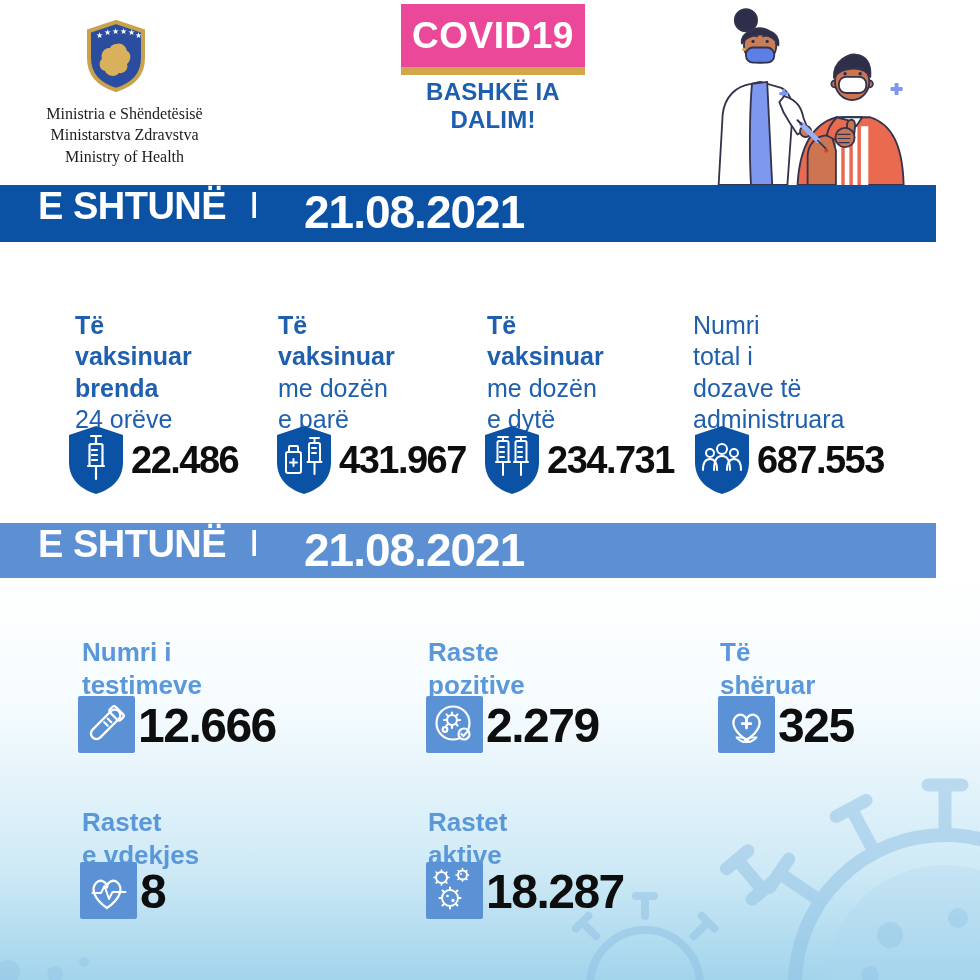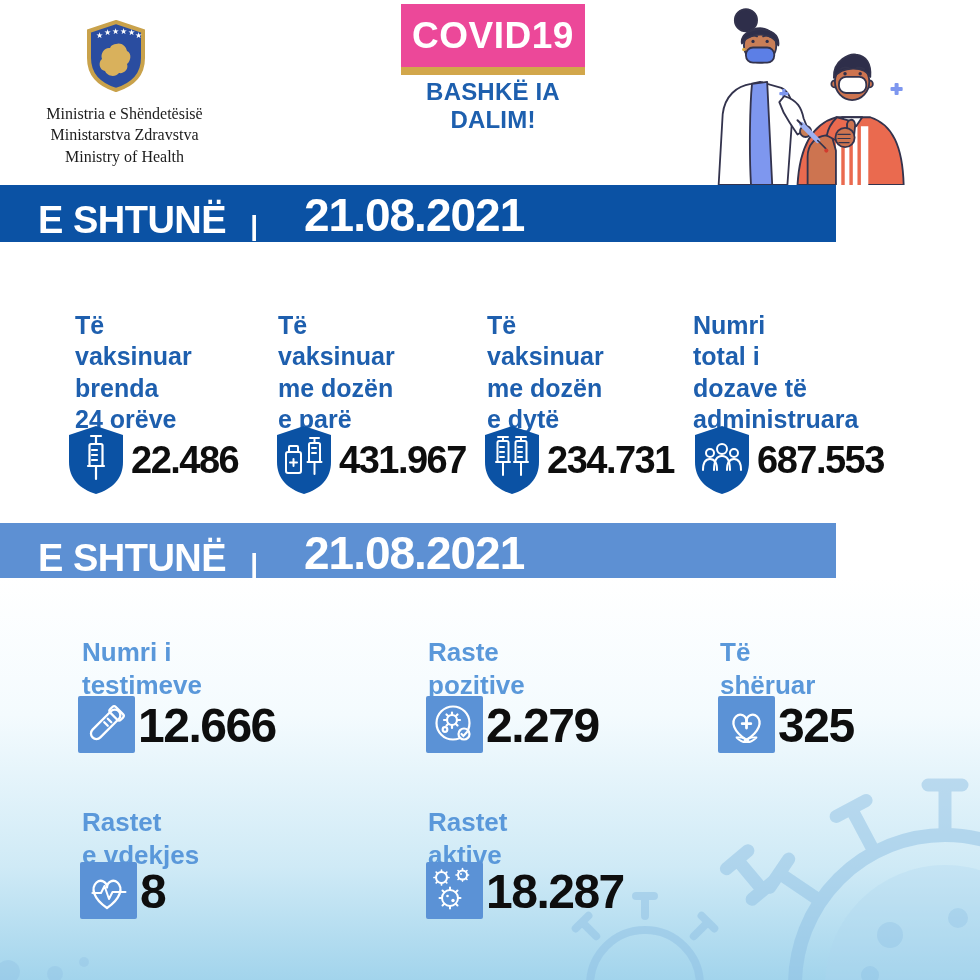--- a/index.html
+++ b/index.html
@@ -12,31 +12,31 @@
             font-family:"Liberation Serif","DejaVu Serif",serif;font-size:16px;line-height:1.34;
             color:#1c1c1c;white-space:pre-line;}
   .covid-logo{position:absolute;left:401px;top:4px;width:184px;}
   .covid-box{height:63px;background:#ec4899;color:#ffffff;display:flex;align-items:center;justify-content:center;
              font-size:37px;font-weight:800;letter-spacing:.5px;}
   .gold-bar{height:8px;background:#d2a74b;}
   .slogan{margin-top:3px;text-align:center;color:#1d5fae;font-size:24px;font-weight:800;letter-spacing:.2px;}
   .illustration{position:absolute;left:688px;top:3px;width:218px;height:182px;}
 
   
-  .banner{position:absolute;left:0;width:836px;height:57px;display:flex;align-items:flex-end;color:#fff;}
+  .banner{position:absolute;left:0;width:936px;height:57px;display:flex;align-items:flex-start;color:#fff;}
   .banner-top{top:185px;background:#0b52a4;}
   .banner-bottom{top:523px;background:#5d90d3;}
   .banner .day{font-size:38px;font-weight:800;margin-left:38px;letter-spacing:-.5px;}
   .banner .sep{font-size:28px;font-weight:700;margin-left:24px;margin-top:2px;}
   .banner .date{font-size:46px;font-weight:800;margin-left:46px;letter-spacing:-1px;}
 
   
   .vax-label{position:absolute;top:278px;font-size:25px;line-height:1.26;color:#1e5fae;
              font-weight:700;white-space:pre-line;}
-  .vax-label .bold{display:block;font-weight:700;white-space:pre-line;}
+  .vax-label .bold{display:block;font-weight:400;white-space:pre-line;}
   .vax-stat{position:absolute;top:424px;display:flex;align-items:center;gap:5px;}
   .vax-num{font-size:38px;font-weight:700;color:#0e0e0e;letter-spacing:-1.5px;}
 
   
   .bottom-bg{position:absolute;left:0;top:578px;width:980px;height:402px;
              background:linear-gradient(180deg,#ffffff 0%,#f4fbfe 34%,#cfeaf6 72%,#a2d4ec 100%);}
   .wm{position:absolute;}
   .cv-label{position:absolute;font-size:26px;font-weight:800;color:#5a98da;line-height:1.28;white-space:pre-line;}
   .cv-stat{position:absolute;display:flex;align-items:flex-end;gap:3px;}
   .cv-num{font-size:48px;font-weight:800;color:#0e0e0e;letter-spacing:-1.5px;}

